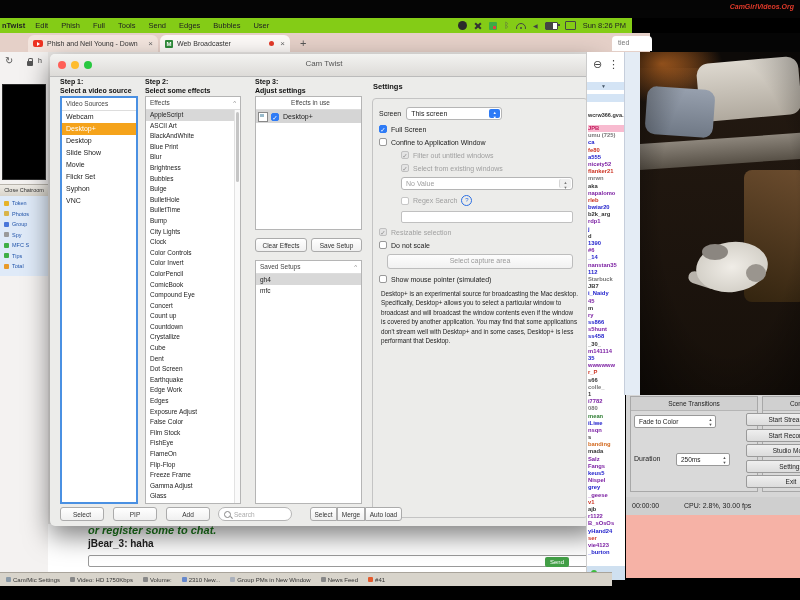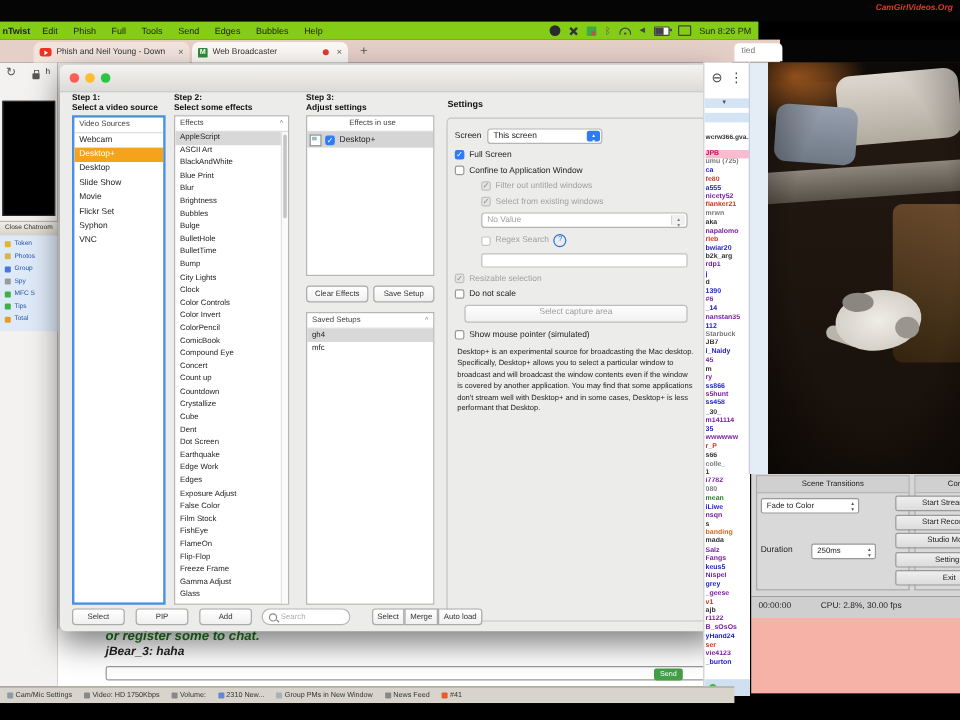--- a/index.html
+++ b/index.html
@@ -57,21 +57,21 @@
   .lc-close{position:absolute;left:0;top:132px;width:48px;height:11px;background:linear-gradient(#efece6,#d8d4cb);
             border-top:1px solid #b9b5ad;border-bottom:1px solid #b9b5ad;font-size:5.5px;color:#333;
             text-align:center;line-height:11px;white-space:nowrap;overflow:hidden;}
   .lc-tree{position:absolute;left:0;top:144px;width:48px;height:80px;background:#dfeaf8;padding-top:2px;box-sizing:border-box;}
   .tree-row{display:flex;align-items:center;height:10.5px;padding-left:4px;font-size:5.5px;color:#2255aa;white-space:nowrap;overflow:hidden;}
   .tree-icon{width:5px;height:5px;border-radius:1px;margin-right:3px;flex:none;}
   
   .browser-bg{left:48px;top:52px;width:562px;height:520px;background:#e8e6e4;}
   .chat-area{left:48px;top:524px;width:560px;height:48px;background:#fff;overflow:hidden;}
   .chat-notice{position:absolute;left:40px;top:0px;font-size:11px;font-style:italic;font-weight:bold;color:#1d7a1d;}
-  .chat-msg{position:absolute;left:40px;top:14px;font-size:10px;font-style:italic;font-weight:bold;color:#222;}
+  .chat-msg{position:absolute;left:40px;top:14px;font-size:10px;font-weight:bold;color:#222;}
   .chat-input{position:absolute;left:40px;top:31px;width:512px;height:12px;border:1px solid #9a9a9a;background:#fff;border-radius:2px;box-sizing:border-box;}
   .send-btn{position:absolute;left:497px;top:33px;width:24px;height:10px;background:#43a047;border-radius:2px;
             color:#fff;font-size:6px;text-align:center;line-height:10px;}
   
   .ct-window{left:50px;top:54px;width:548px;height:472px;background:#ececea;border-radius:5px;
              box-shadow:0 10px 26px rgba(0,0,0,.5);}
   .titlebar{position:absolute;left:0;top:0;right:0;height:22px;background:linear-gradient(#f3f3f1,#dddbd8);
             border-bottom:1px solid #bbb;border-radius:5px 5px 0 0;}
   .tl{position:absolute;top:7px;width:8px;height:8px;border-radius:50%;}
   .tl.red{left:8px;background:#ff5f57;} .tl.yellow{left:21px;background:#febc2e;} .tl.green{left:34px;background:#28c840;}
@@ -197,21 +197,21 @@
   <div class="abs menubar">
     <b class="appname">nTwist</b>
     <div class="menu-items">
         <span class="menu-item">Edit</span>
         <span class="menu-item">Phish</span>
         <span class="menu-item">Full</span>
         <span class="menu-item">Tools</span>
         <span class="menu-item">Send</span>
         <span class="menu-item">Edges</span>
         <span class="menu-item">Bubbles</span>
-        <span class="menu-item">Help</span>
+        <span class="menu-item">User</span>
       </div>
     <div class="menu-right">
       <span class="mi-circle"></span>
       <span class="mi-x"></span>
       <span class="mi-grid"></span>
       <span class="mi-bt">ᛒ</span>
       <span class="mi-wifi"></span>
       <span class="mi-vol">◀</span>
       <span class="mi-batt"></span>
       <span class="mi-disp"></span>
@@ -281,20 +281,21 @@
     <div class="chat-msg">jBear_3: haha</div>
     <div class="chat-input"></div>
     <div class="send-btn">Send</div>
   </div>
 
   <div class="abs ct-window">
     <div class="titlebar">
       <span class="tl red"></span>
       <span class="tl yellow"></span>
       <span class="tl green"></span>
+      <div class="ct-title">Cam Twist</div>
     </div>
     <div class="ct-content">
 
       <div class="step-h" style="left:10px;">
         <div>Step 1:</div>
           <div>Select a video source</div>
       </div>
       <div class="step-h" style="left:95px;">
         <div>Step 2:</div>
           <div>Select some effects</div>

